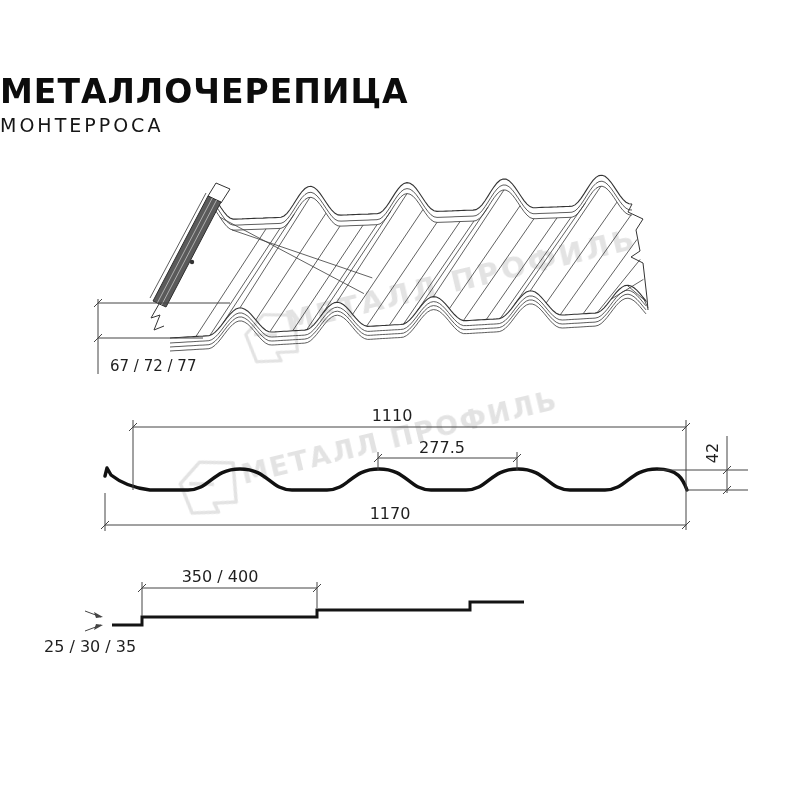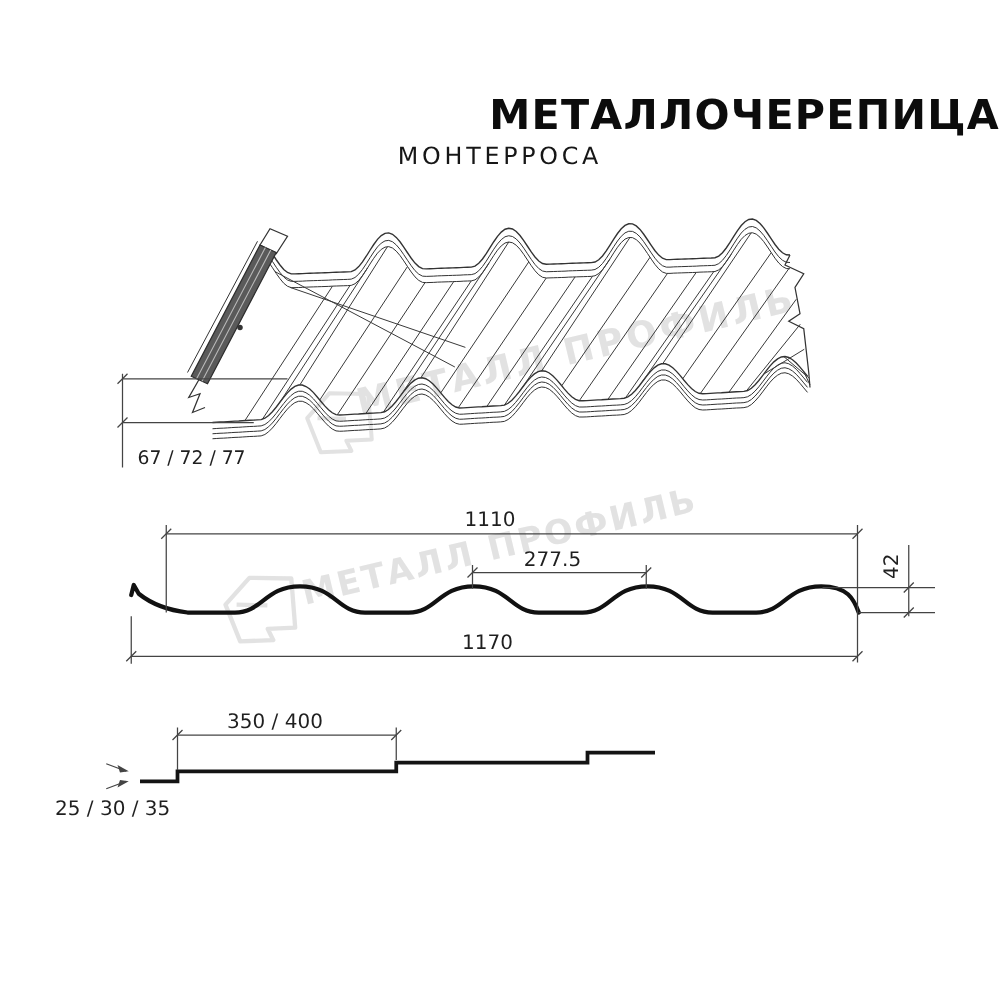--- a/index.html
+++ b/index.html
@@ -2,25 +2,25 @@
 <html><head>
 <meta charset="utf-8">
 <style>
   html,body{margin:0;padding:0;}
   body{
     width:800px;height:800px;position:relative;overflow:hidden;
     background:#ffffff;
     font-family:"DejaVu Sans","Liberation Sans",sans-serif;
   }
   .title{
-    position:absolute;top:72px;left:0;right:0;text-align:right;
+    position:absolute;top:72px;left:0;right:0;text-align:left;
     font-size:33px;font-weight:bold;letter-spacing:1px;color:#0c0c0c;
   }
   .subtitle{
-    position:absolute;top:114px;left:0;right:0;text-align:center;
+    position:absolute;top:114px;left:0;right:0;
     font-size:19px;font-weight:400;letter-spacing:3px;color:#161616;
   }
   svg.drawing{position:absolute;left:0;top:0;}
   text.dim{font-size:16px;fill:#1f1f1f;}
   text.dim-sm{font-size:15px;fill:#1f1f1f;}
   text.wm{font-weight:bold;}
 </style>
 </head>
 <body>
 

